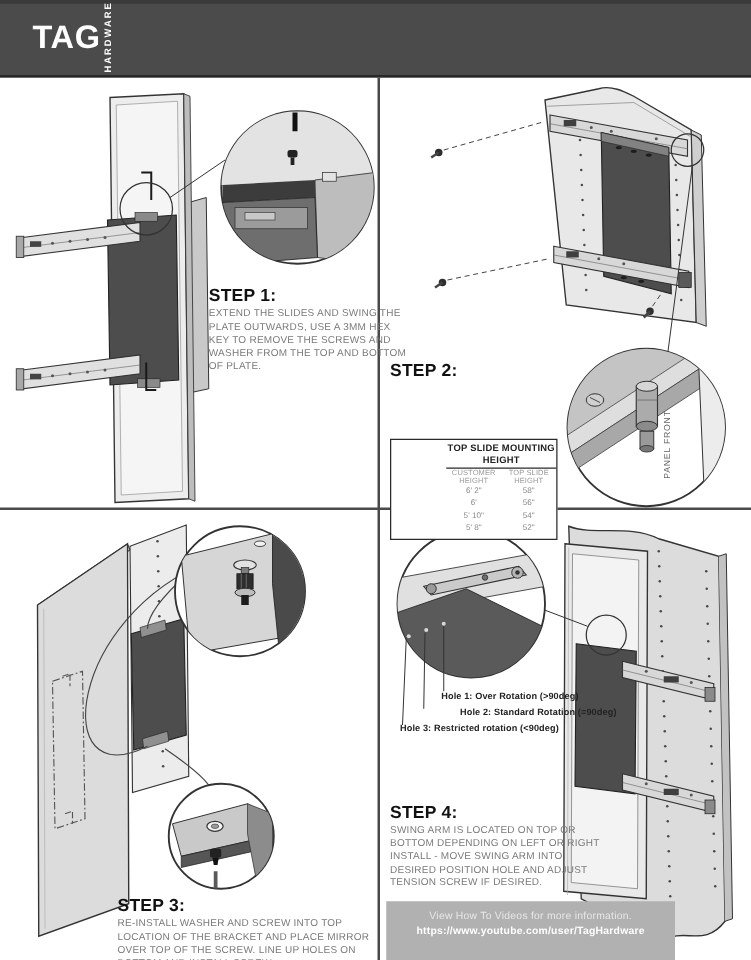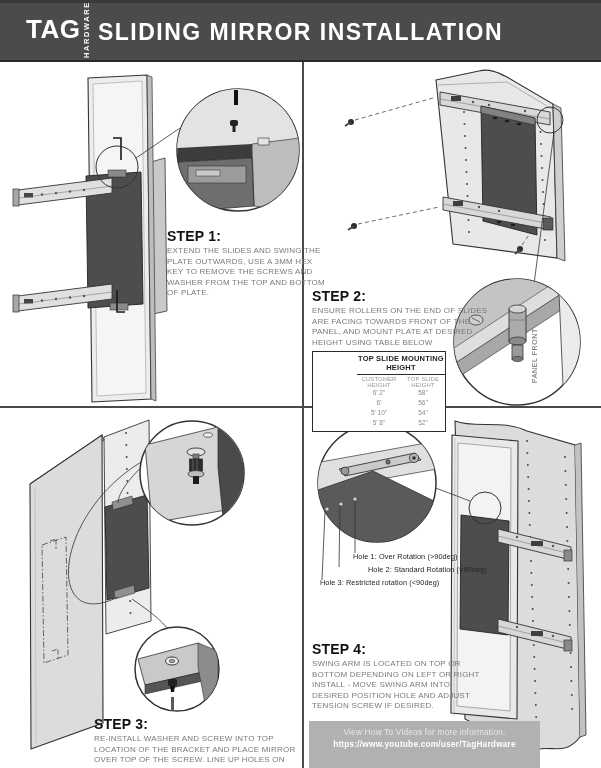--- a/index.html
+++ b/index.html
@@ -50,41 +50,40 @@
   .mtable .thead span{font-size:6px;color:#9a9a9a;text-align:center;letter-spacing:0.1px;}
   .mtable .trow{display:grid;grid-template-columns:1fr 1fr;}
   .mtable .trow span{font-size:6.5px;color:#8a8a8a;text-align:center;line-height:1.55;}
   .mtable{padding-bottom:3px;}
   
   .panel-front{
     position:absolute;left:531px;top:383px;width:84px;
     transform:rotate(-90deg);transform-origin:left top;
     font-size:7px;color:#666;letter-spacing:0.6px;
   }
-  .hole-label{position:absolute;font-size:7.3px;font-weight:normal;color:#222;letter-spacing:0.1px;white-space:nowrap;}
+  .hole-label{position:absolute;font-size:7.3px;font-weight:bold;color:#222;letter-spacing:0.1px;white-space:nowrap;}
   #hole1{left:353px;top:552px;}
   #hole2{left:336px;top:565px;margin-left:32px;}
   #hole3{left:320px;top:578px;}
   
   .footer{
     position:absolute;left:309px;top:721px;width:231px;height:47px;
     background:#b1b1b1;text-align:center;box-sizing:border-box;padding-top:6px;
   }
   .footer .f1{font-size:8.3px;color:#e7e7e7;letter-spacing:0.2px;}
   .footer .f2{font-size:8.3px;color:#ffffff;font-weight:bold;letter-spacing:0.2px;margin-top:2px;}
 </style>
 </head>
 <body>
 
 <div class="header">
   <div class="logo-wrap">
     <span class="logo-main">TAG</span>
     <span class="logo-sub">HARDWARE</span>
   </div>
-  <div class="header-title">SLIDING MIRROR INSTALLATION</div>
 </div>
 
 <div class="divider-v"></div>
 <div class="divider-h"></div>
 
 <svg class="qsvg" style="left:0;top:62px" width="303" height="345" viewBox="0 0 303 345">
 
   <polygon points="151,100 165,96 167,249 153,252" fill="#c9c9c9" stroke="#333" stroke-width="0.8"></polygon>
 
   <polygon points="88,16 147,13 151,337 92,340" fill="#ededed" stroke="#333" stroke-width="1.1"></polygon>
@@ -440,21 +439,20 @@
   </g>
 </svg>
 
 <div class="step" id="step1">
   <h3>STEP 1:</h3>
   <p>EXTEND THE SLIDES AND SWING THE PLATE OUTWARDS, USE A 3MM HEX KEY TO REMOVE THE SCREWS AND WASHER FROM THE TOP AND BOTTOM OF PLATE.</p>
 </div>
 
 <div class="step" id="step2">
   <h3>STEP 2:</h3>
-  <p>ENSURE ROLLERS ON THE END OF SLIDES ARE FACING TOWARDS FRONT OF THE PANEL, AND MOUNT PLATE AT DESIRED HEIGHT USING TABLE BELOW</p>
 </div>
 
 <div class="step" id="step3">
   <h3>STEP 3:</h3>
   <p>RE-INSTALL WASHER AND SCREW INTO TOP LOCATION OF THE BRACKET AND PLACE MIRROR OVER TOP OF THE SCREW. LINE UP HOLES ON BOTTOM AND INSTALL SCREW.</p>
 </div>
 
 <div class="step" id="step4">
   <h3>STEP 4:</h3>
   <p>SWING ARM IS LOCATED ON TOP OR BOTTOM DEPENDING ON LEFT OR RIGHT INSTALL - MOVE SWING ARM INTO DESIRED POSITION HOLE AND ADJUST TENSION SCREW IF DESIRED.</p>

